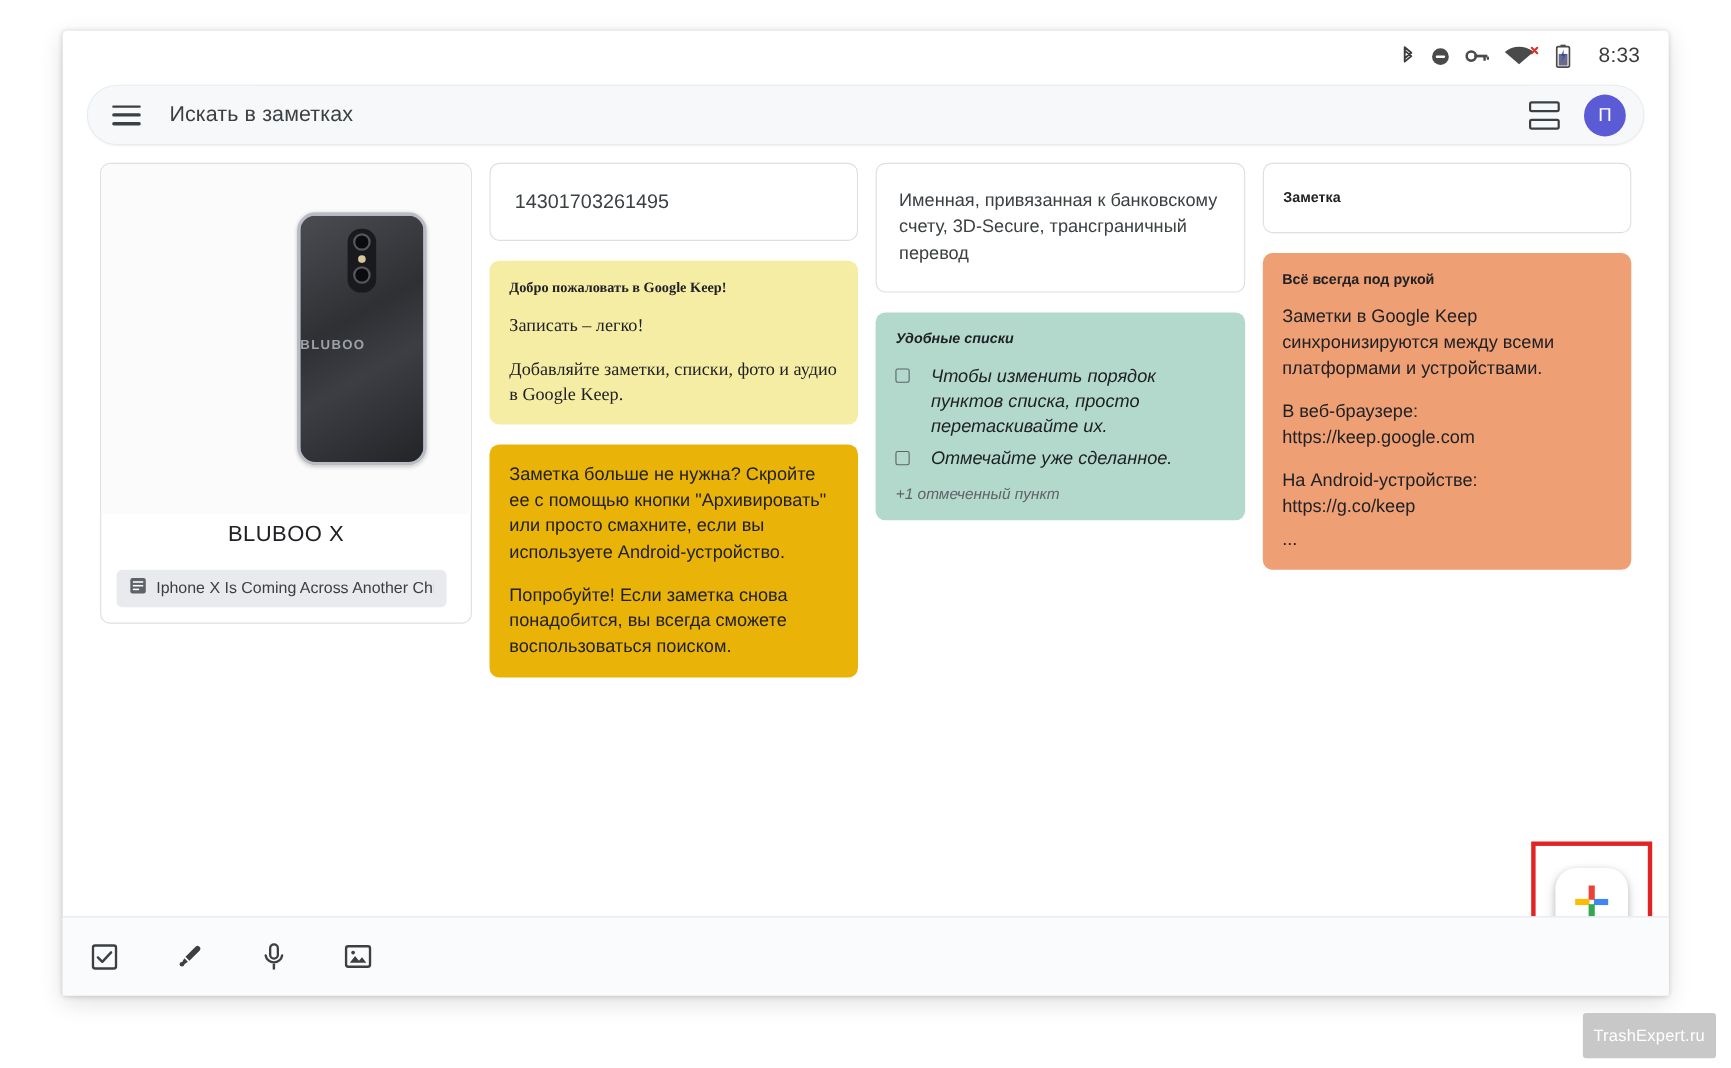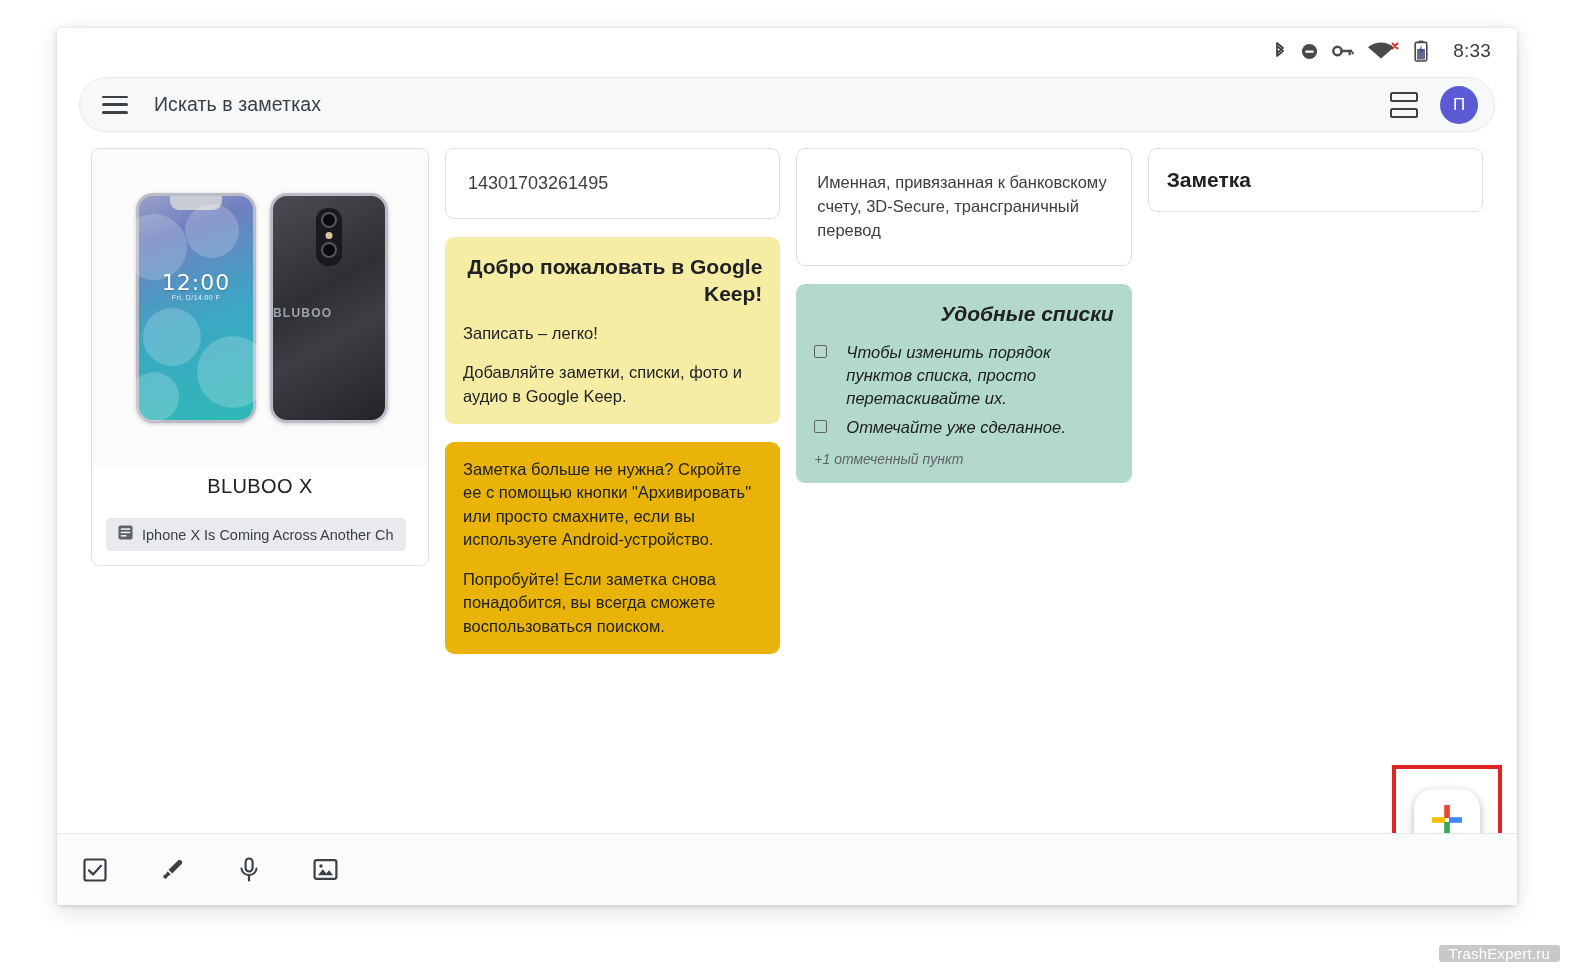--- a/index.html
+++ b/index.html
@@ -120,26 +120,25 @@
 
   .note {
     border-radius: 9px;
     padding: 16px 18px;
   }
   .note.plain {
     background: #ffffff;
     border: 1px solid #dcdfe3;
   }
   .note-title {
-    font-size: 21px;
+    font-size: 13px;
     font-weight: bold;
     color: #202124;
     line-height: 1.3;
     margin-bottom: 14px;
-    text-align: right;
   }
   .note-text {
     font-size: 16.5px;
     color: #202124;
     line-height: 1.42;
   }
   .note-text + .note-text { margin-top: 16px; }
   .note-value {
     font-size: 18px;
     color: #3c4043;
@@ -312,21 +311,21 @@
   }
 
   
   #watermark {
     position: absolute;
     right: 14px;
     bottom: 9px;
     background: #c8c8c8;
     color: #ffffff;
     font-size: 15px;
-    padding: 0 10px;
+    padding: 12px 10px;
     border-radius: 3px;
     letter-spacing: 0.2px;
   }
 </style>
 </head>
 <body>
 
 <div id="device-shell">
 
   <div id="status-bar">
@@ -378,30 +377,20 @@
         <i></i>
       </div>
     <div id="avatar">П</div>
   </div>
 
   <div id="notes-board">
 
     <div class="note-column">
       <div id="photo-note">
         <div id="phone-image">
-          <div id="phone-front" class="phone">
-            <div class="notch"></div>
-            <div class="blob" style="left:-18px;top:18px;width:66px;height:66px;"></div>
-            <div class="blob" style="left:46px;top:8px;width:54px;height:54px;"></div>
-            <div class="blob" style="left:4px;top:112px;width:58px;height:58px;"></div>
-            <div class="blob" style="left:58px;top:140px;width:72px;height:72px;"></div>
-            <div class="blob" style="left:-10px;top:176px;width:50px;height:50px;"></div>
-            <div class="clock">12:00</div>
-            <div class="subclock">Fri, D/14:00 F</div>
-          </div>
           <div id="phone-back" class="phone">
             <div class="camhouse"></div>
             <div class="lens a"></div>
             <div class="flash"></div>
             <div class="lens b"></div>
             <div class="brand">BLUBOO</div>
           </div>
         </div>
         <div id="phone-caption">BLUBOO X</div>
         <div id="photo-label-chip">
@@ -415,21 +404,21 @@
           </span>
           <span class="chip-text">Iphone X Is Coming Across Another Chi...</span>
         </div>
       </div>
     </div>
 
     <div class="note-column">
       <div class="note plain" style="min-height:64px;display:flex;align-items:flex-start;padding-left:20px;">
         <div class="note-value">14301703261495</div>
       </div>
-      <div class="note" style="background:#F6EDA5;">
+      <div class="note" style="background:#F6EDA5;font-family:Liberation Serif, serif;">
         <div class="note-title">Добро пожаловать в Google Keep!</div>
         <div class="note-text">Записать – легко!</div>
         <div class="note-text">Добавляйте заметки, списки, фото и аудио в Google Keep.</div>
       </div>
       <div class="note" style="background:#eab308;">
         <div class="note-text">Заметка больше не нужна? Скройте ее с помощью кнопки "Архивировать" или просто смахните, если вы используете Android-устройство.</div>
         <div class="note-text">Попробуйте! Если заметка снова понадобится, вы всегда сможете воспользоваться поиском.</div>
       </div>
     </div>
 
@@ -450,20 +439,29 @@
           </div>
         </div>
         <div class="check-more">+1 отмеченный пункт</div>
       </div>
     </div>
 
     <div class="note-column">
       <div class="note plain" style="min-height:64px;display:flex;align-items:center;">
         <div class="note-title" style="margin-bottom:0;">Заметка</div>
       </div>
+      <div class="note" style="background:#EF9F74;">
+        <div class="note-title">Всё всегда под рукой</div>
+        <div class="note-text">Заметки в Google Keep синхронизируются между всеми платформами и устройствами.</div>
+        <div class="note-text" style="white-space:pre-line;">В веб-браузере:
+https://keep.google.com</div>
+        <div class="note-text" style="white-space:pre-line;">На Android-устройстве:
+https://g.co/keep</div>
+        <div class="note-text" style="margin-top:6px;">...</div>
+      </div>
     </div>
 
   </div>
 
   <div id="fab-highlight"></div>
   <div id="fab">
     <span>
       <svg width="34" height="34" viewBox="0 0 34 34">
         <rect x="14.2" y="2" width="5.6" height="13" fill="#EA4335"></rect>
         <rect x="2" y="14.2" width="13" height="5.6" fill="#FBBC04"></rect>

